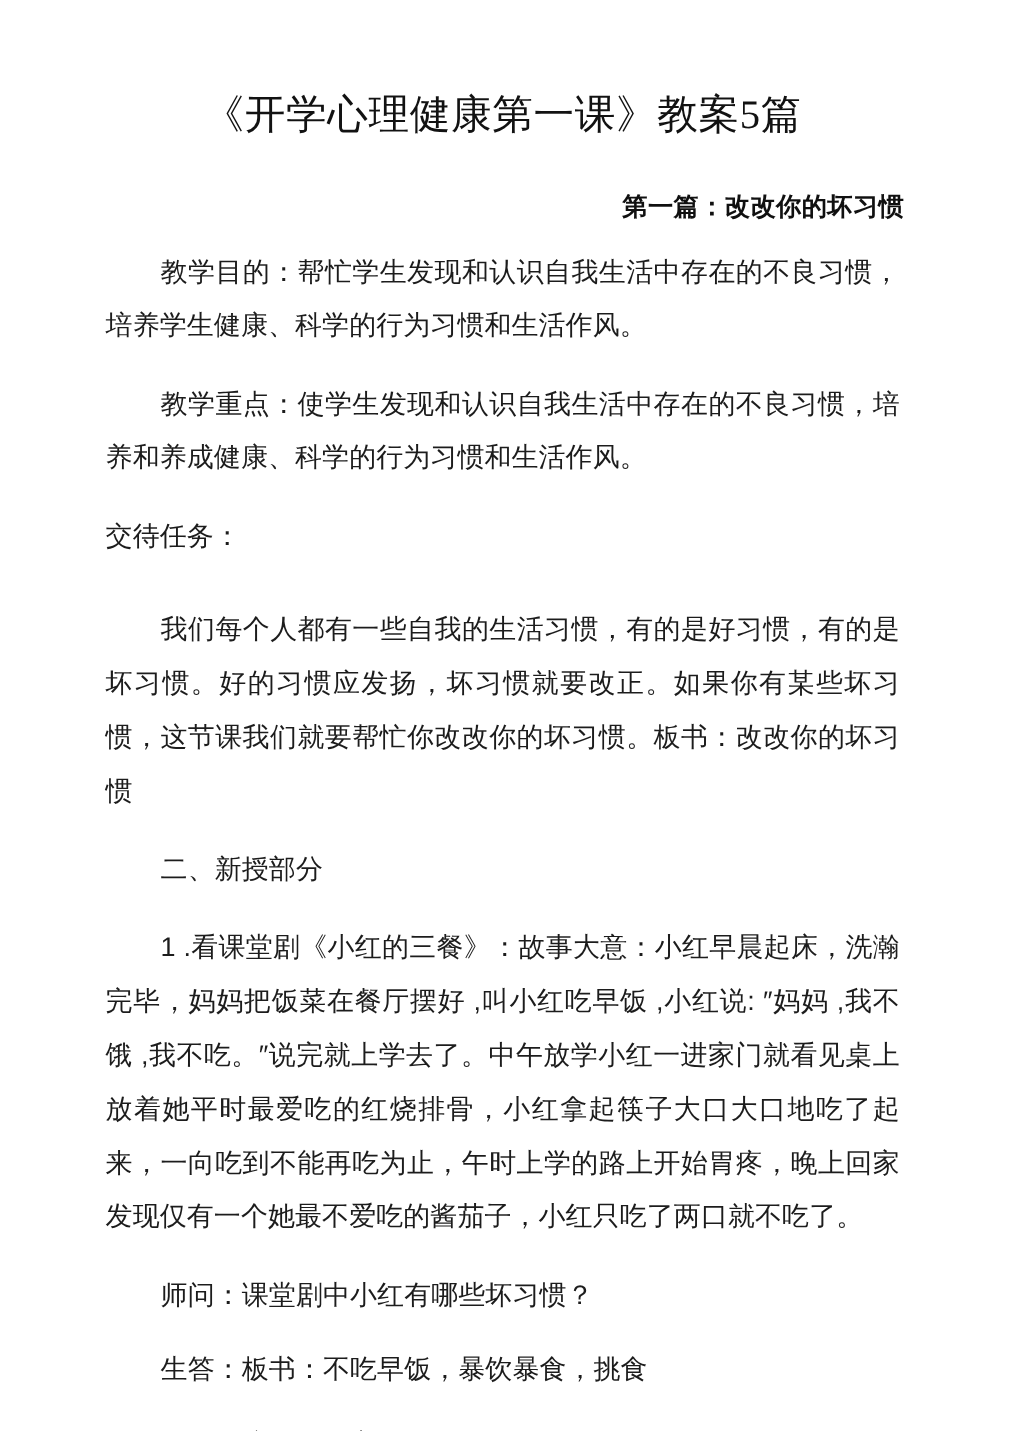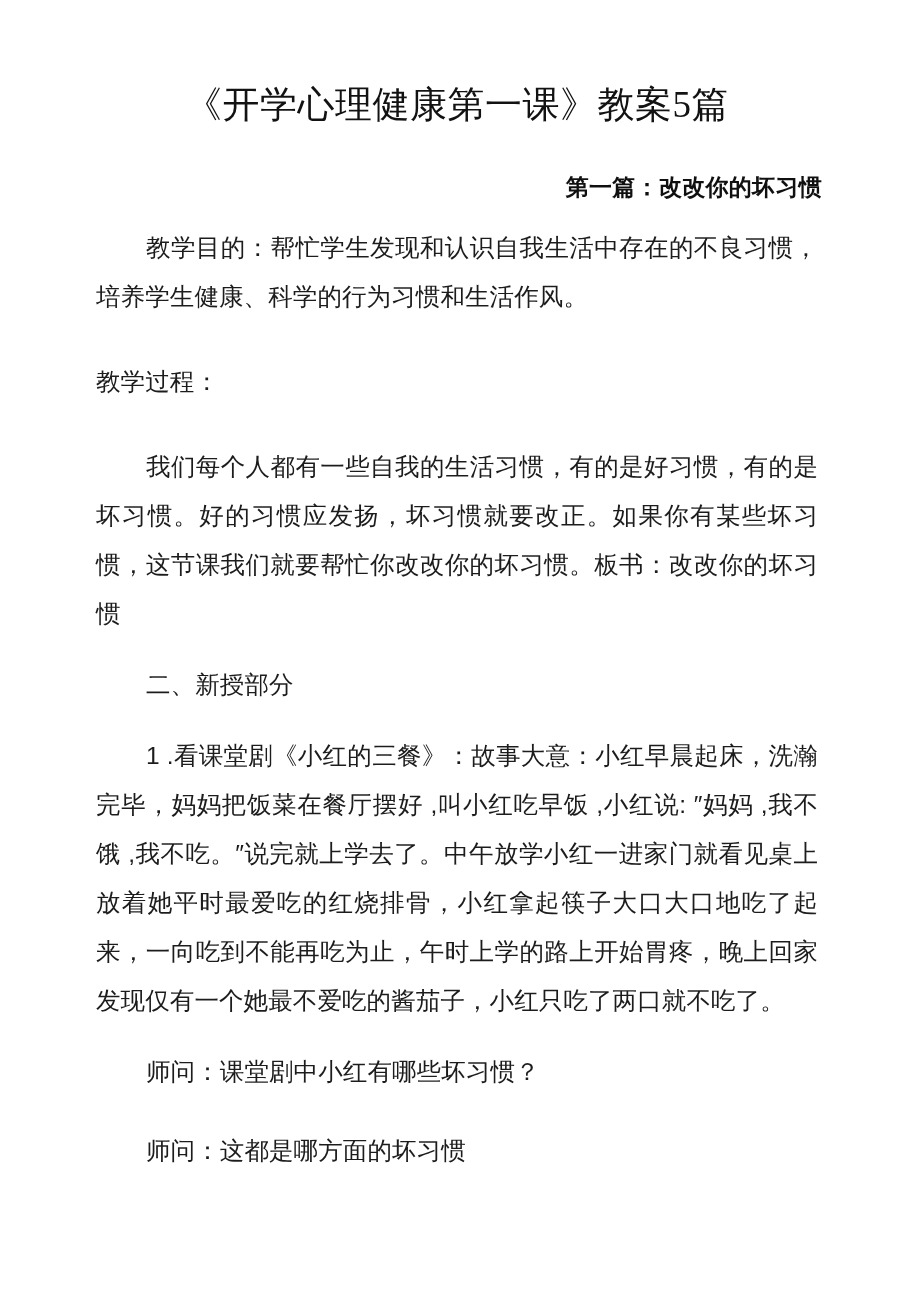--- a/index.html
+++ b/index.html
@@ -87,24 +87,25 @@
     <h1 class="doc-title">《开学心理健康第一课》教案5篇</h1>
 
     <h2 class="section-subtitle">第一篇：改改你的坏习惯</h2>
 
     <div class="gap-md"></div>
 
     <p class="para indent">教学目的：帮忙学生发现和认识自我生活中存在的不良习惯，培养学生健康、科学的行为习惯和生活作风。</p>
 
     <div class="gap-md"></div>
 
+    <p class="para indent">教学重点：使学生发现和认识自我生活中存在的不良习惯，培养和养成健康、科学的行为习惯和生活作风。</p>
 
     <div class="gap-md"></div>
 
-    <p class="para noindent">教学过程：</p>
+    <p class="para noindent">交待任务：</p>
 
     <div class="gap-md"></div>
 
 
     <div class="gap-md"></div>
 
     <p class="para indent">我们每个人都有一些自我的生活习惯，有的是好习惯，有的是坏习惯。好的习惯应发扬，坏习惯就要改正。如果你有某些坏习惯，这节课我们就要帮忙你改改你的坏习惯。板书：改改你的坏习惯</p>
 
     <div class="gap-md"></div>
 
@@ -113,19 +114,20 @@
     <div class="gap-md"></div>
 
     <p class="para indent">1 .看课堂剧《小红的三餐》：故事大意：小红早晨起床，洗瀚完毕，妈妈把饭菜在餐厅摆好 ,叫小红吃早饭 ,小红说: ″妈妈 ,我不饿 ,我不吃。″说完就上学去了。中午放学小红一进家门就看见桌上放着她平时最爱吃的红烧排骨，小红拿起筷子大口大口地吃了起来，一向吃到不能再吃为止，午时上学的路上开始胃疼，晚上回家发现仅有一个她最不爱吃的酱茄子，小红只吃了两口就不吃了。</p>
 
     <div class="gap-md"></div>
 
     <p class="para indent">师问：课堂剧中小红有哪些坏习惯？</p>
 
     <div class="gap-sm"></div>
 
+    <p class="para indent">生答：板书：不吃早饭，暴饮暴食，挑食</p>
 
     <div class="gap-sm"></div>
 
     <p class="para indent">师问：这都是哪方面的坏习惯</p>
 
   </div>
 </div>
 
 </body></html>

